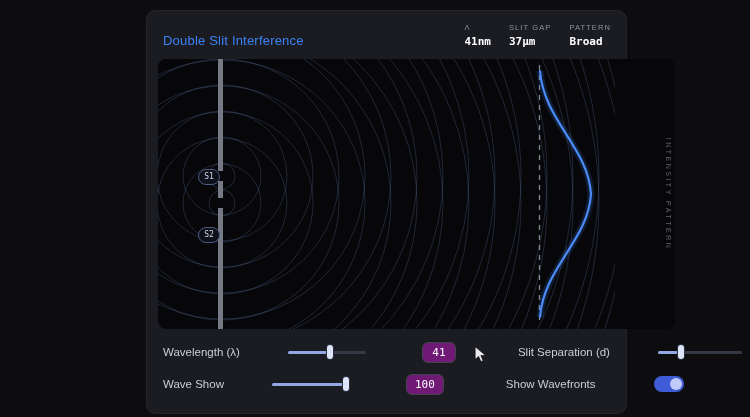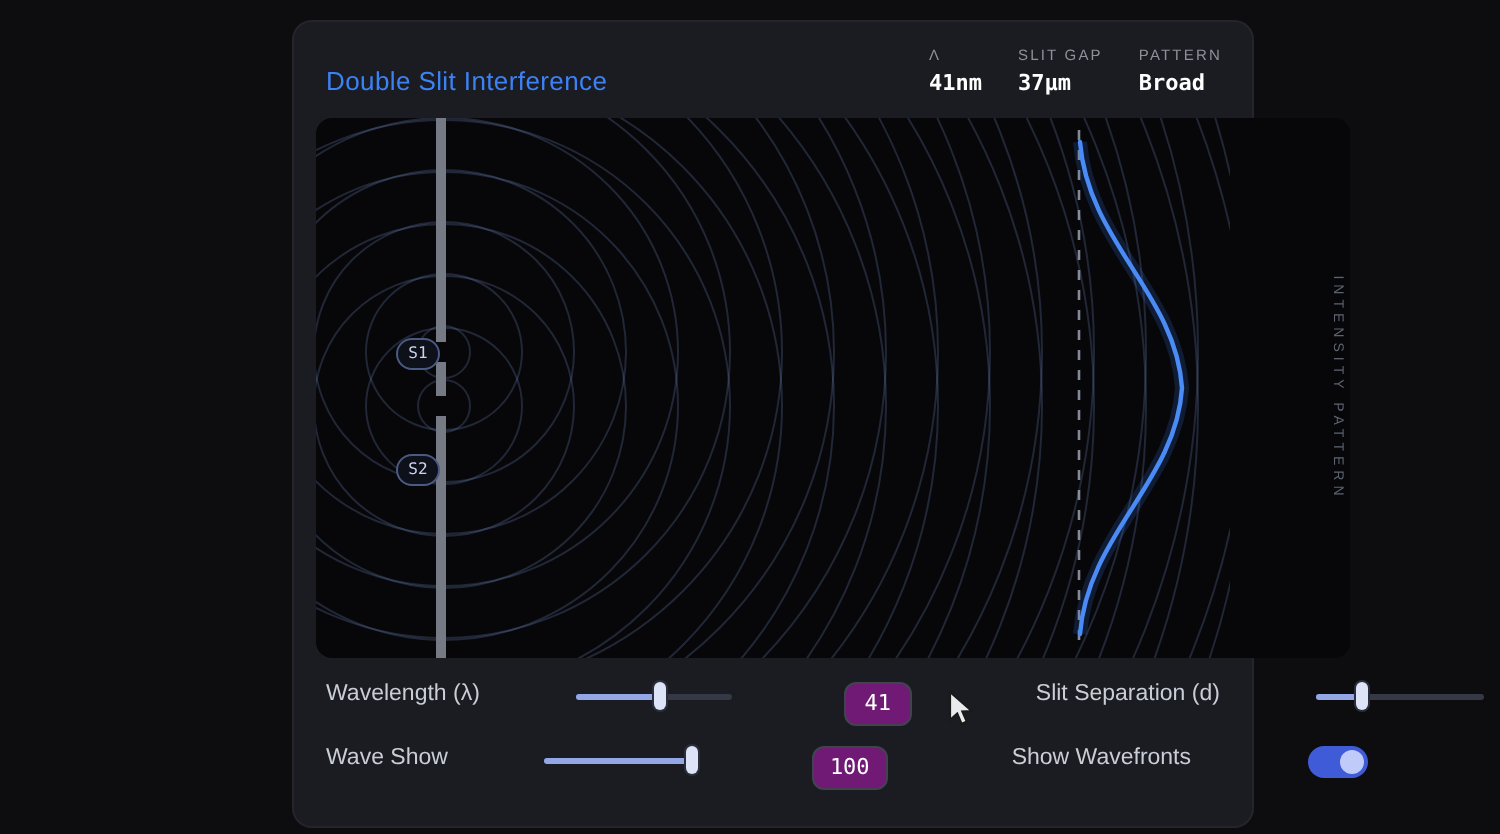--- a/index.html
+++ b/index.html
@@ -26,21 +26,21 @@
   .slit-badge{
     position:absolute;width:20px;height:14px;border:1px solid #4a5a82;border-radius:8px;
     background:#0e1119;color:#ccd5ee;font-size:8px;line-height:14px;text-align:center;
     font-family:"DejaVu Sans Mono",monospace;
   }
   .side-label{
     position:absolute;right:3px;top:50%;transform:translateY(-50%);
     writing-mode:vertical-rl;font-size:7px;letter-spacing:2.5px;color:#5d6370;text-transform:uppercase;
   }
   .controls{padding:12px 16px 0 17px;}
-  .row{display:flex;margin-bottom:10px;height:22px;gap:48px;}
+  .row{display:flex;align-items:center;margin-bottom:10px;height:22px;gap:48px;}
   .ctl-label{font-size:11.5px;color:#c9cdd6;white-space:nowrap;}
   .lab-1{width:88px;}
   .lab-2{width:100px;margin-left:14px;}
   .lab-3{margin-left:14px;margin-right:10px;}
   .slider{position:relative;width:78px;height:14px;margin-right:8px;flex:none;cursor:pointer;}
   .slider.wide{width:84px;}
   .slider .track{position:absolute;left:0;right:0;top:5.5px;height:3.5px;border-radius:2px;background:#343945;}
   .slider .fill{position:absolute;left:0;top:5.5px;height:3.5px;border-radius:2px;background:#93a7e6;}
   .slider .thumb{position:absolute;top:0;width:6px;height:14px;border-radius:3px;background:#dde4f8;box-shadow:0 0 0 1px #2a2f3c;}
   .value-box{

